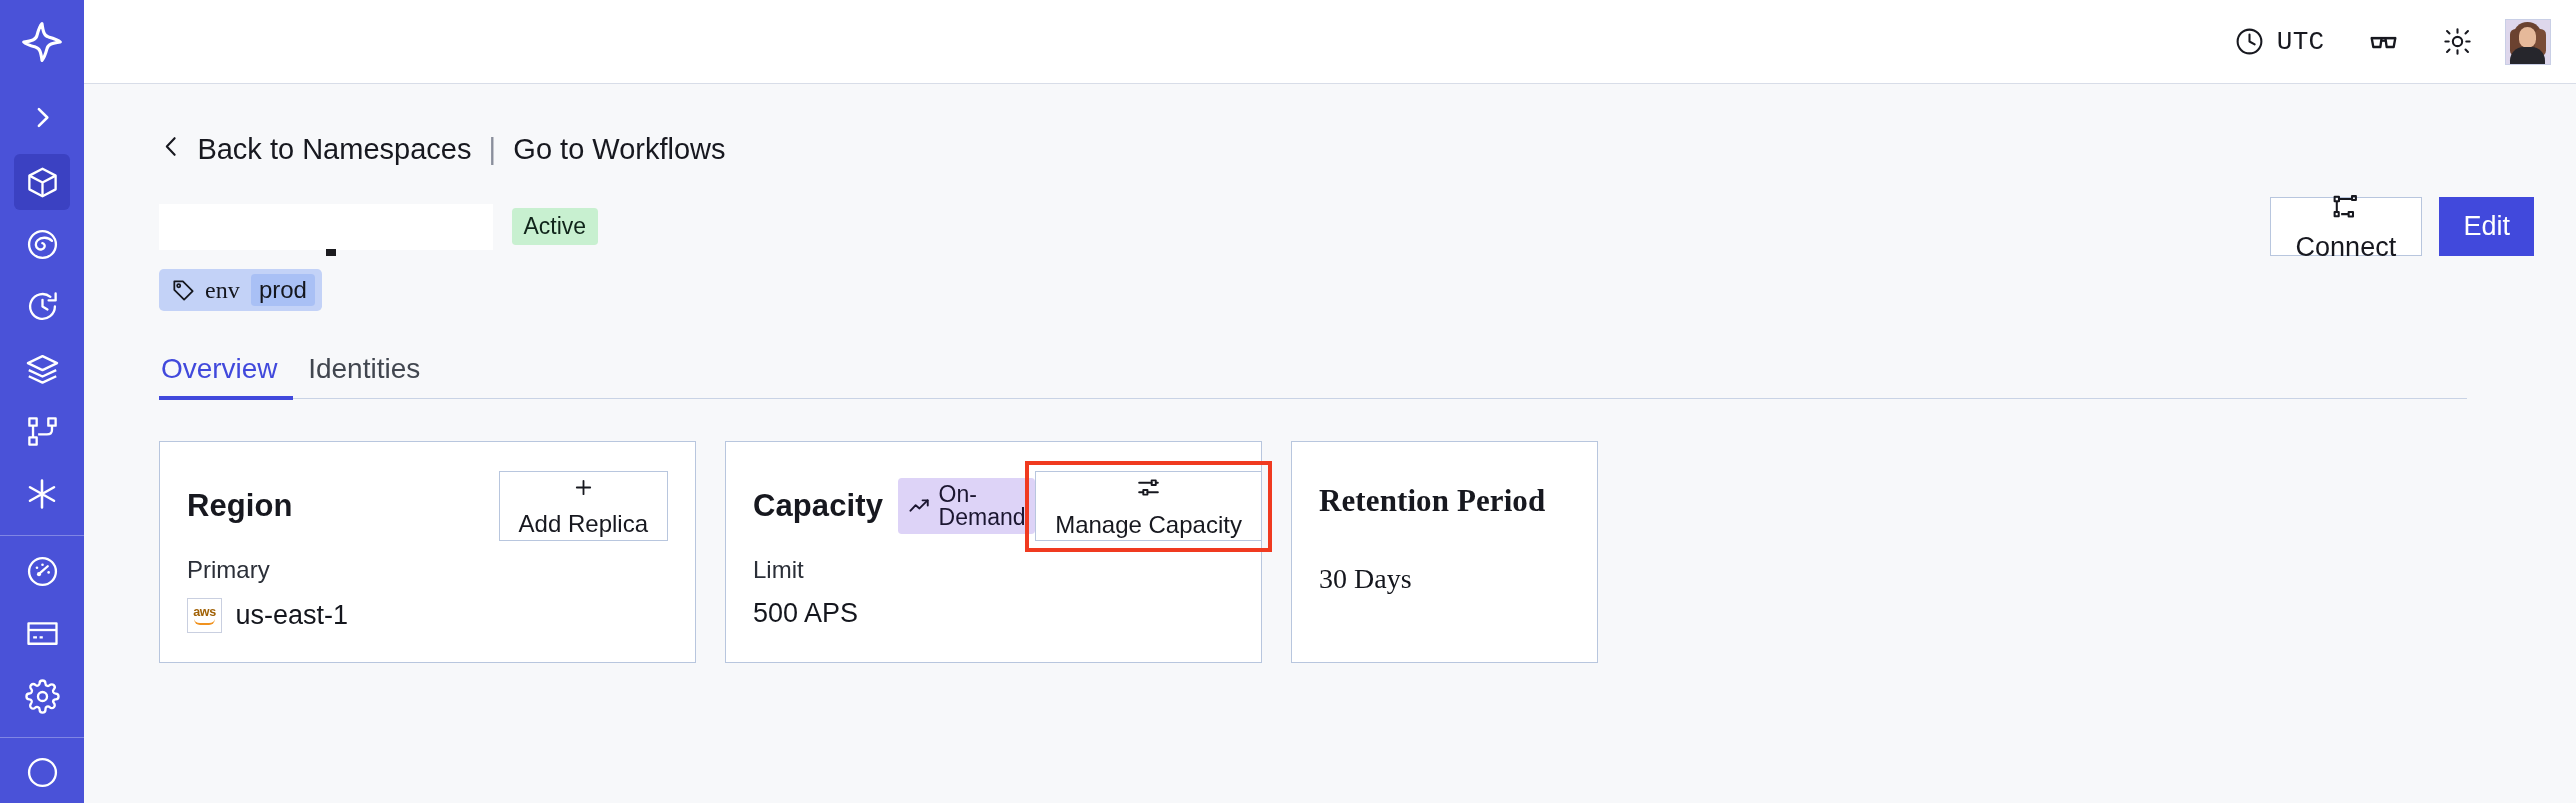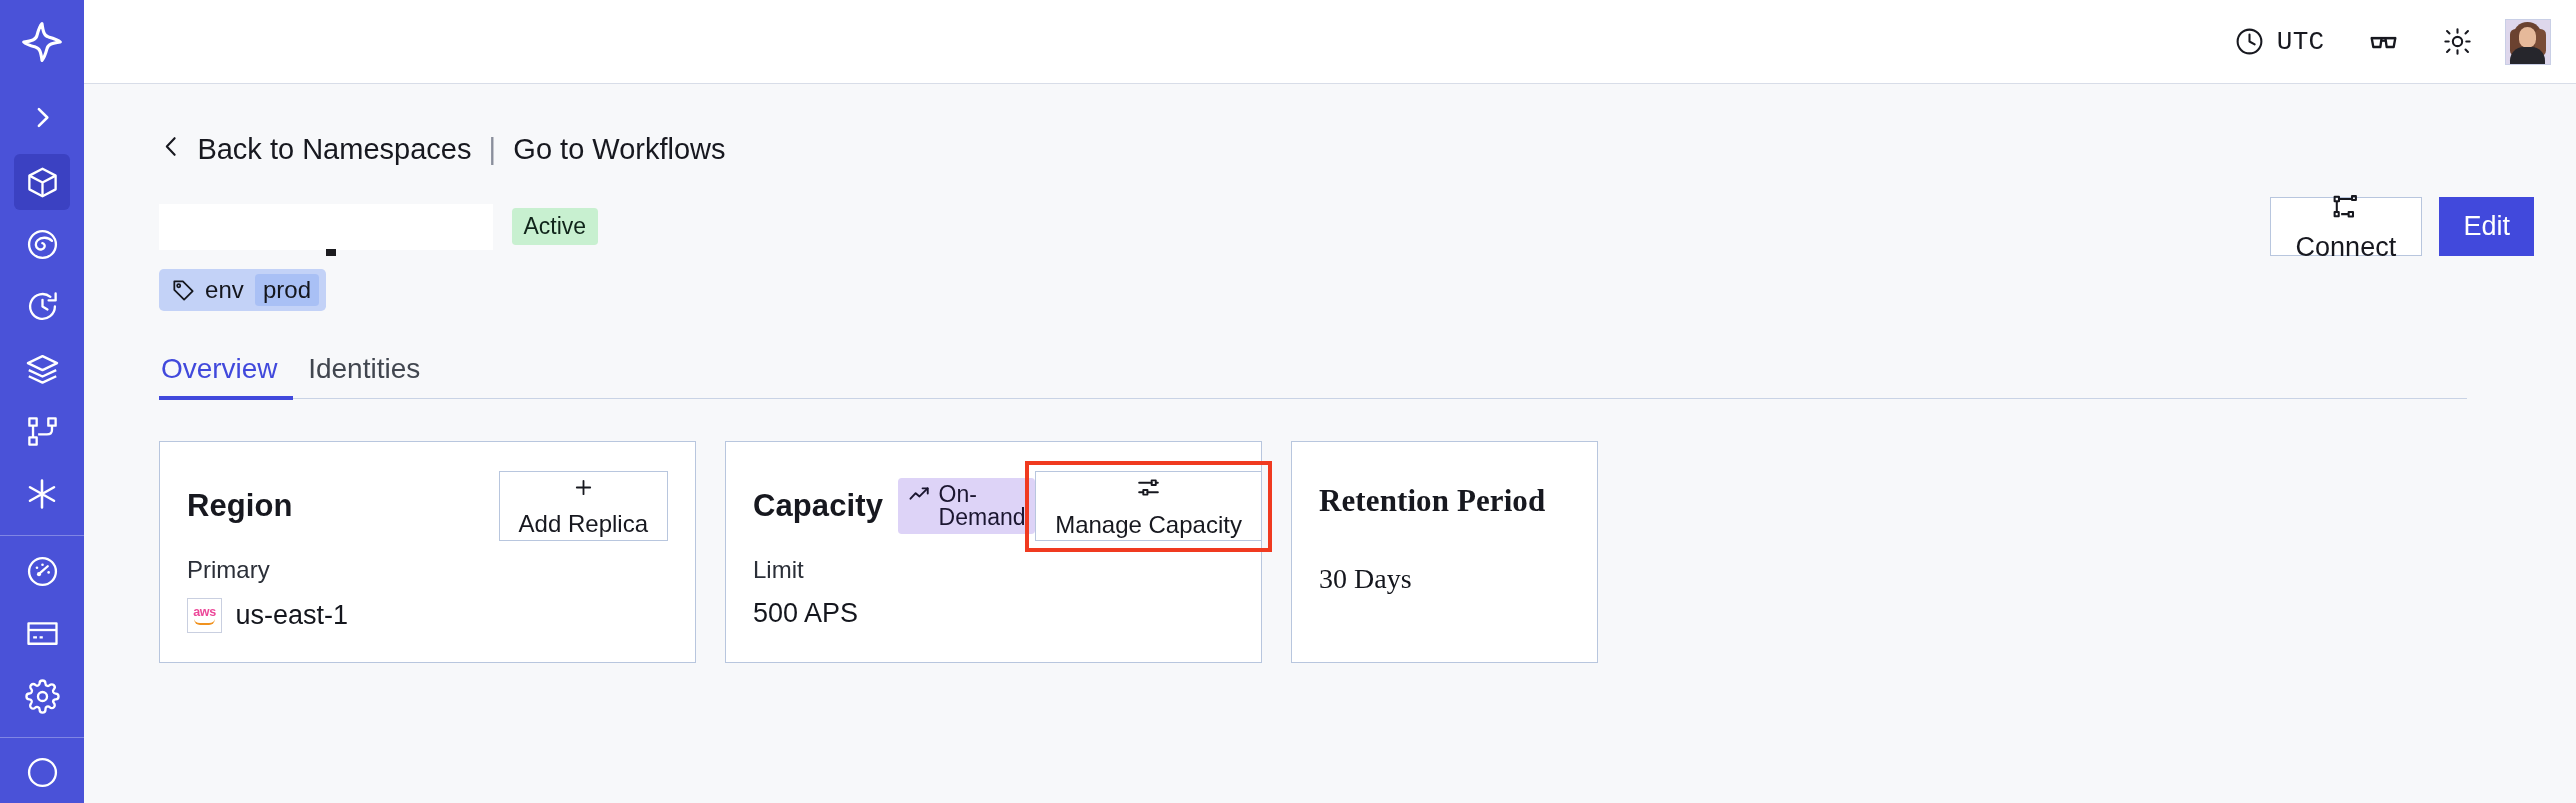--- a/index.html
+++ b/index.html
@@ -135,21 +135,21 @@
     height: 59px; padding: 0 23px;
   }
 
   
   .tag-chip {
     display: inline-flex; align-items: center; gap: 9.6px;
     background: #c3d2f7; border-radius: 4.8px;
     padding: 4.8px 7.7px 4.8px 11.5px; font-size: 24px; color: #14161d;
     margin-bottom: 42px;
   }
-  .tag-key { padding-right: 1.9px; }
+  .tag-key { padding-right: 1.9px; font-family: Liberation Serif, serif; }
   .tag-val { background: #a9c0f5; border-radius: 3.8px; padding: 1.9px 7.7px; }
 
   
   .tabs {
     display: flex; align-items: flex-end; gap: 0;
     border-bottom: 1.9px solid #c9d3e5;
     margin-right: 67px;
   }
   .tab {
     font-size: 28px; padding: 0 15.3px 13.4px 15.3px; color: #41464f;
@@ -173,36 +173,36 @@
   .card-region   { width: 537px; }
   .card-capacity { width: 537px; }
   .card-retention{ width: 307px; font-family: Liberation Serif, serif; }
   .card-head {
     display: flex; align-items: center; gap: 0; min-height: 59px;
   }
   .card-title { font-size: 31px; font-weight: 700; letter-spacing: 0.1px; }
   .card-head .btn-outline { height: 70px; padding: 13px 19px; font-size: 24px; }
   .card-head-spacer { margin-left: auto; }
   .pill {
-    margin-left: 15.3px; display: inline-flex; align-items: flex-start; gap: 7.7px;
+    margin-left: 15.3px; display: inline-flex; align-items: center; gap: 7.7px;
     background: #ddd3f7; color: #1b1630; border-radius: 3.8px;
     font-size: 23px; padding: 4.8px 9.6px; line-height: 1;
   }
   .card-label { font-size: 24px; color: #2b2f38; margin-top: 15.3px; }
   .card-value {
     font-size: 27px; color: #14161d; margin-top: 13.4px;
     display: flex; align-items: center; gap: 13.4px;
   }
   .card-value-lg { font-size: 28px; margin-top: 33px; }
   .aws-logo {
     width: 35px; height: 35px; border: 1px solid #c9cfe0; background: #fff;
     display: inline-flex; flex-direction: column;
     align-items: center; justify-content: center; line-height: 1;
   }
-  .aws-txt { font-size: 12.5px; font-weight: 700; color: #ec4899; letter-spacing: -0.3px; }
+  .aws-txt { font-size: 12.5px; font-weight: 700; color: #a16207; letter-spacing: -0.3px; }
   .aws-swoosh {
     width: 21px; height: 5.8px; margin-top: 1px;
     border-bottom: 2.9px solid #f0921f; border-radius: 0 0 10.5px 10.5px;
   }
 
   
   .hl-wrap { position: relative; display: inline-flex; }
   .hl-wrap::before {
     content: ""; position: absolute; left: -10.5px; top: -10.5px;
     right: -10.5px; bottom: -10.5px;

